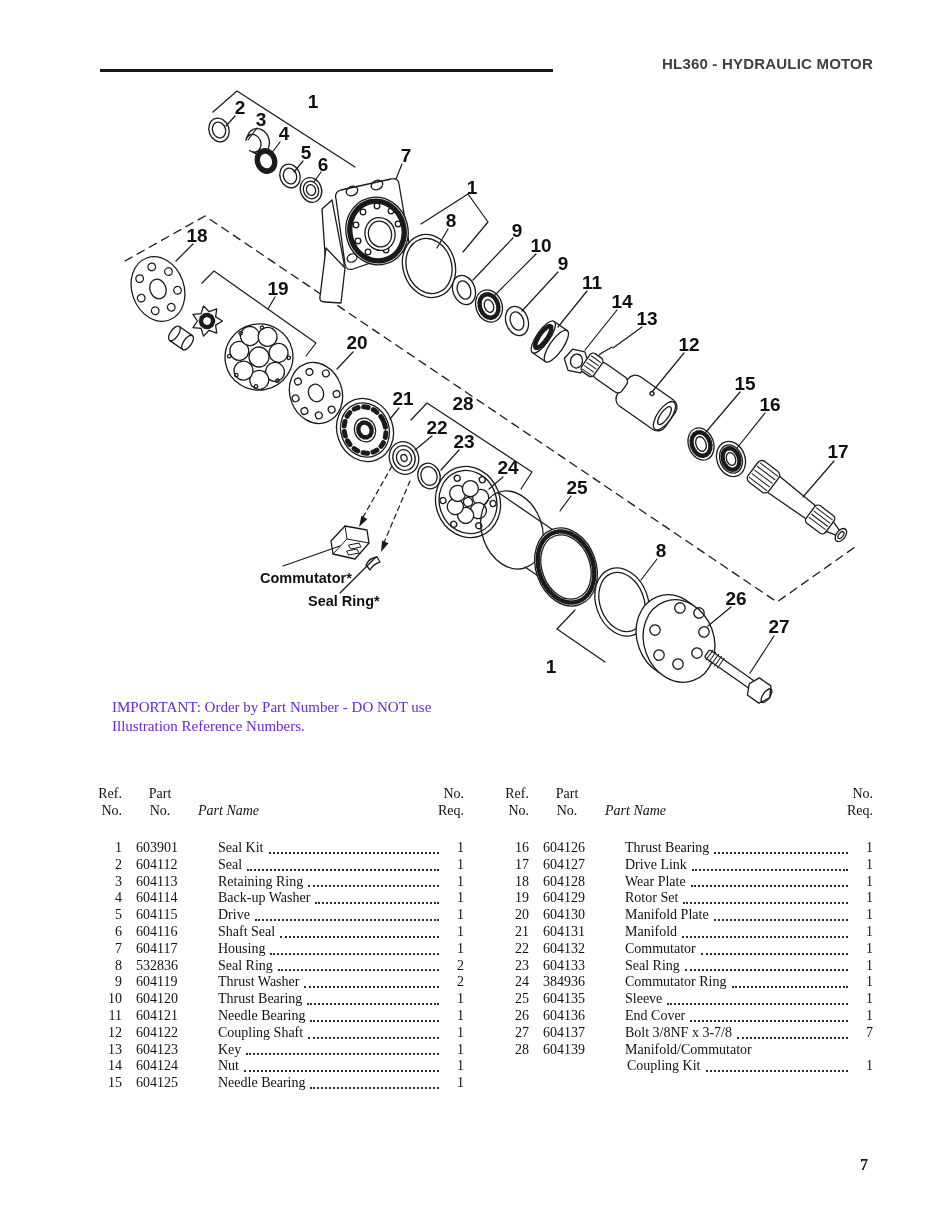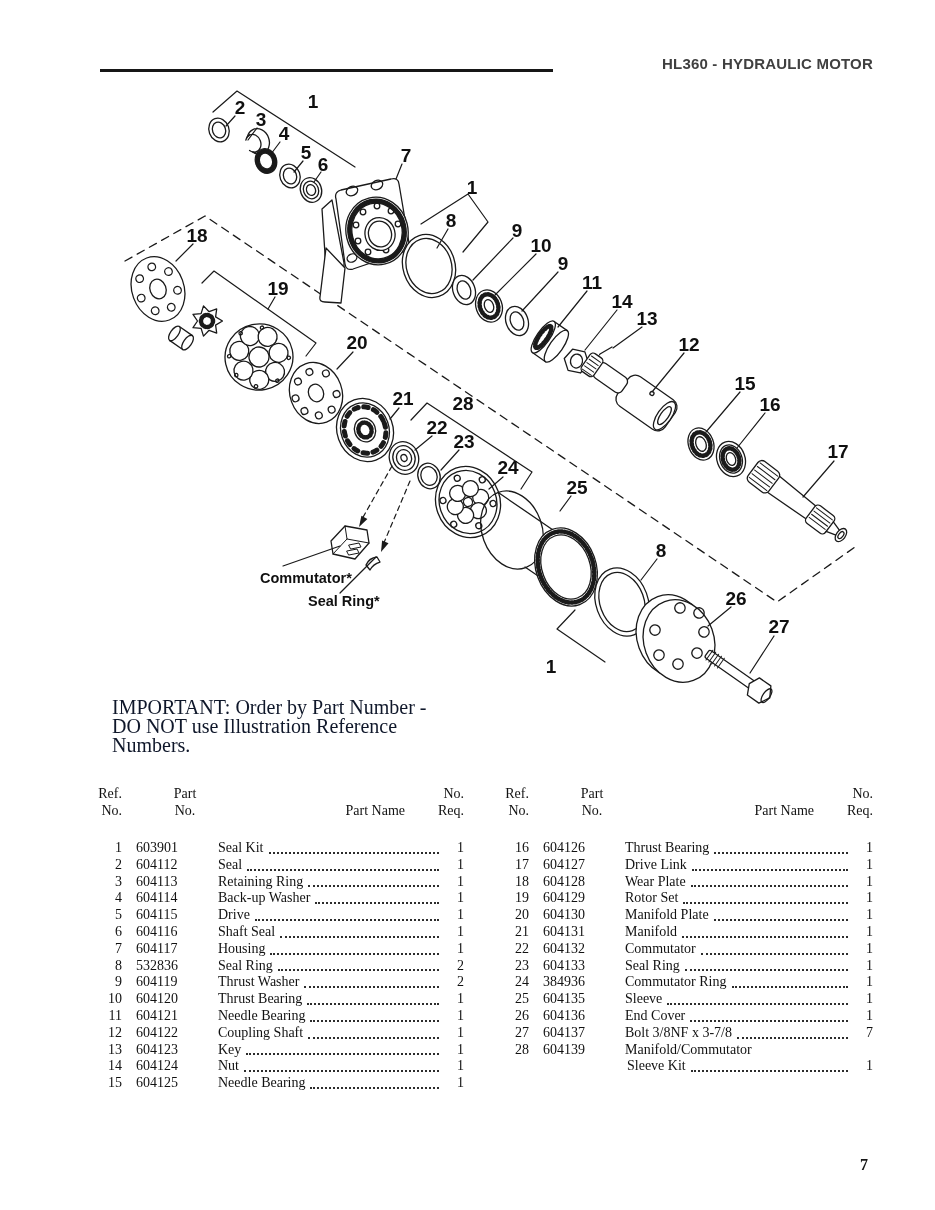--- a/index.html
+++ b/index.html
@@ -16,36 +16,36 @@
   #diagram-svg .sp{stroke-width:1;}
   #diagram-svg .dash{stroke-dasharray:8,6;}
   #diagram-svg .dash2{stroke-dasharray:5,4;stroke-width:1.2;}
   #diagram-svg .lead{stroke-width:1.2;}
   #diagram-svg .solid{fill:#1a1a1a;stroke:none;}
   #diagram-svg text{stroke:none;fill:#101010;}
   #diagram-svg .callout{font:700 19px "Liberation Sans",sans-serif;text-anchor:middle;dominant-baseline:central;}
   #diagram-svg .annot{font:700 14.5px "Liberation Sans",sans-serif;text-anchor:start;}
   .note1{position:absolute;left:112px;top:640px;width:382px;font-family:"Liberation Sans",sans-serif;
          font-weight:700;font-size:14px;line-height:17.5px;color:#0e0e0e;}
-  .note2{position:absolute;left:112px;top:698px;width:336px;font-size:20px;line-height:19px;color:#0f172a;}
+  .note2{position:absolute;left:112px;top:698px;width:336px;font-size:15px;line-height:19px;color:#6d28d9;}
   .ptable{position:absolute;top:786px;}
   .ptable.left{left:96px;width:368px;}
   .ptable.right{left:503px;width:370px;}
   .prow{display:flex;align-items:baseline;height:16.8px;line-height:16.8px;font-size:14px;white-space:nowrap;}
-  .thead .prow{height:17px;gap:25px;}
+  .thead .prow{height:17px;}
   .rows{margin-top:20px;}
   .c-ref{width:26px;text-align:right;flex:none;}
   .c-part{width:62px;padding-left:14px;flex:none;}
   .c-name{margin-left:20px;flex:none;}
   .c-indent{margin-left:22px;}
   .leader{flex:1;border-bottom:2px dotted #2c2c2c;margin:0 5px 3px 5px;align-self:flex-end;min-width:8px;}
   .c-qty{width:20px;text-align:right;flex:none;}
   .hd-ref{width:26px;text-align:right;flex:none;}
   .hd-part{width:76px;text-align:center;flex:none;}
-  .hd-fill{flex:1;text-align:right;}
+  .hd-fill{flex:1;text-align:left;font-style:italic;}
   .hd-qty{width:34px;text-align:right;flex:none;}
   .pageno{position:absolute;left:860px;top:1156px;font-size:16px;font-weight:700;color:#161616;}
 </style>
 </head>
 <body>
 
 <div class="page">
   <div class="rule"></div>
   <div class="title">HL360 - HYDRAULIC MOTOR</div>
 
@@ -614,21 +614,21 @@
           <span class="c-qty">7</span>
         </div>
         <div class="prow">
           <span class="c-ref">28</span>
           <span class="c-part">604139</span>
           <span class="c-name">Manifold/Commutator</span>
         </div>
         <div class="prow">
           <span class="c-ref"></span>
           <span class="c-part"></span>
-          <span class="c-name c-indent">Sleeve Kit</span>
+          <span class="c-name c-indent">Coupling Kit</span>
           <span class="leader"></span>
           <span class="c-qty">1</span>
         </div>
       </div>
   </div>
 
   <div class="pageno">7</div>
 </div>
 
 </body></html>

